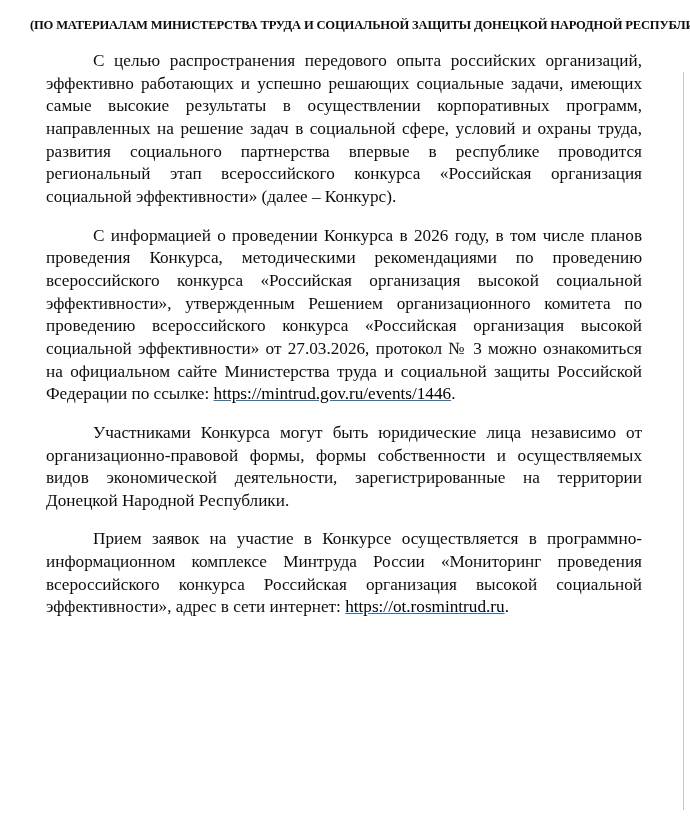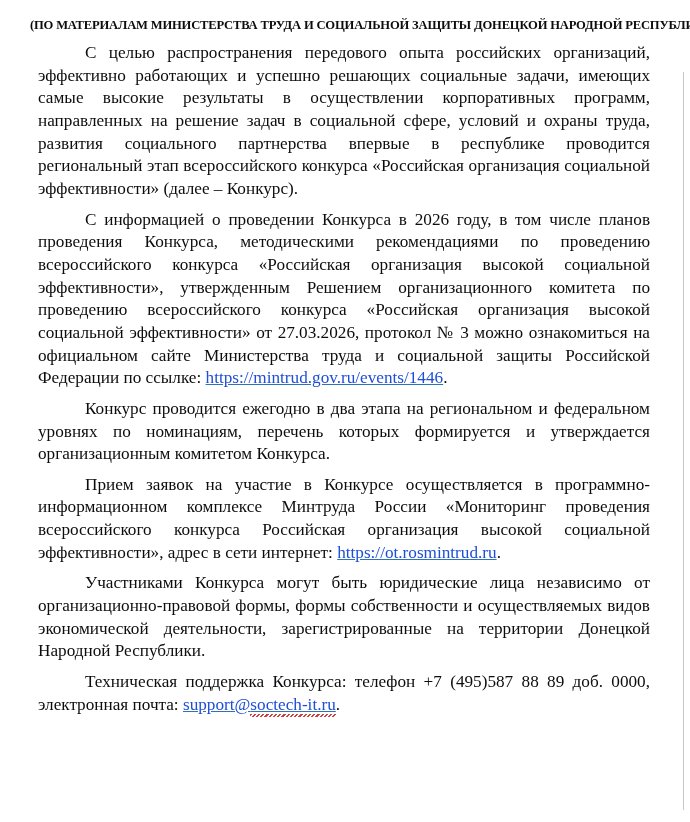--- a/index.html
+++ b/index.html
@@ -28,28 +28,28 @@
     white-space: nowrap;
   }
   .doc-title {
     text-align: center;
     font-weight: bold;
     font-size: 18.5px;
     line-height: 24px;
     margin: 9px 0 7px 0;
   }
   .para {
-    margin: 8px;
+    margin: 16px;
     font-size: 17.2px;
     line-height: 22.65px;
     text-align: justify;
     text-indent: 47px;
   }
   .doclink {
-    color: #1d4ed8;
+    color: #000000;
     text-decoration: underline;
     text-decoration-color: #2E74B5;
     cursor: pointer;
   }
   .doclink.misspelled {
     text-decoration-line: underline;
   }
   .misspelled .wavy-wrap,
   .doclink.misspelled {
     position: relative;
@@ -87,21 +87,19 @@
 </head>
 <body>
 
 <div class="page">
   <p class="header-note">(ПО МАТЕРИАЛАМ МИНИСТЕРСТВА ТРУДА И СОЦИАЛЬНОЙ ЗАЩИТЫ ДОНЕЦКОЙ НАРОДНОЙ РЕСПУБЛИКИ)</p>
 
 
   <div>
       <p class="para"><span>С целью распространения передового опыта российских организаций, эффективно работающих и успешно решающих социальные задачи, имеющих самые высокие результаты в осуществлении корпоративных программ, направленных на решение задач в социальной сфере, условий и охраны труда, развития социального партнерства впервые в республике проводится региональный этап всероссийского конкурса «Российская организация социальной эффективности» (далее – Конкурс).</span></p>
       <p class="para"><span>С информацией о проведении Конкурса в 2026 году, в том числе планов проведения Конкурса, методическими рекомендациями по проведению всероссийского конкурса «Российская организация высокой социальной эффективности», утвержденным Решением организационного комитета по проведению всероссийского конкурса «Российская организация высокой социальной эффективности» от 27.03.2026, протокол № 3 можно ознакомиться на официальном сайте Министерства труда и социальной защиты Российской Федерации по ссылке: </span><a href="#" class="doclink">https://mintrud.gov.ru/events/1446</a><span>.</span></p>
-      <p class="para"><span>Конкурс проводится ежегодно в два этапа на региональном и федеральном уровнях по номинациям, перечень которых формируется и утверждается организационным комитетом Конкурса.</span></p>
+      <p class="para"><span>Участниками Конкурса могут быть юридические лица независимо от организационно-правовой формы, формы собственности и осуществляемых видов экономической деятельности, зарегистрированные на территории Донецкой Народной Республики.</span></p>
       <p class="para"><span>Прием заявок на участие в Конкурсе осуществляется в программно-информационном комплексе Минтруда России «Мониторинг проведения всероссийского конкурса Российская организация высокой социальной эффективности», адрес в сети интернет: </span><a href="#" class="doclink">https://ot.rosmintrud.ru</a><span>.</span></p>
-      <p class="para"><span>Участниками Конкурса могут быть юридические лица независимо от организационно-правовой формы, формы собственности и осуществляемых видов экономической деятельности, зарегистрированные на территории Донецкой Народной Республики.</span></p>
-      <p class="para"><span>Техническая поддержка Конкурса: телефон +7 (495)587 88 89 доб. 0000, электронная почта: </span><a href="#" class="doclink">support@</a><a href="#" class="doclink misspelled">soctech-it.ru</a><span>.</span></p>
     </div>
 
 
   <div class="edge-line"></div>
 </div>
 
 </body></html>

